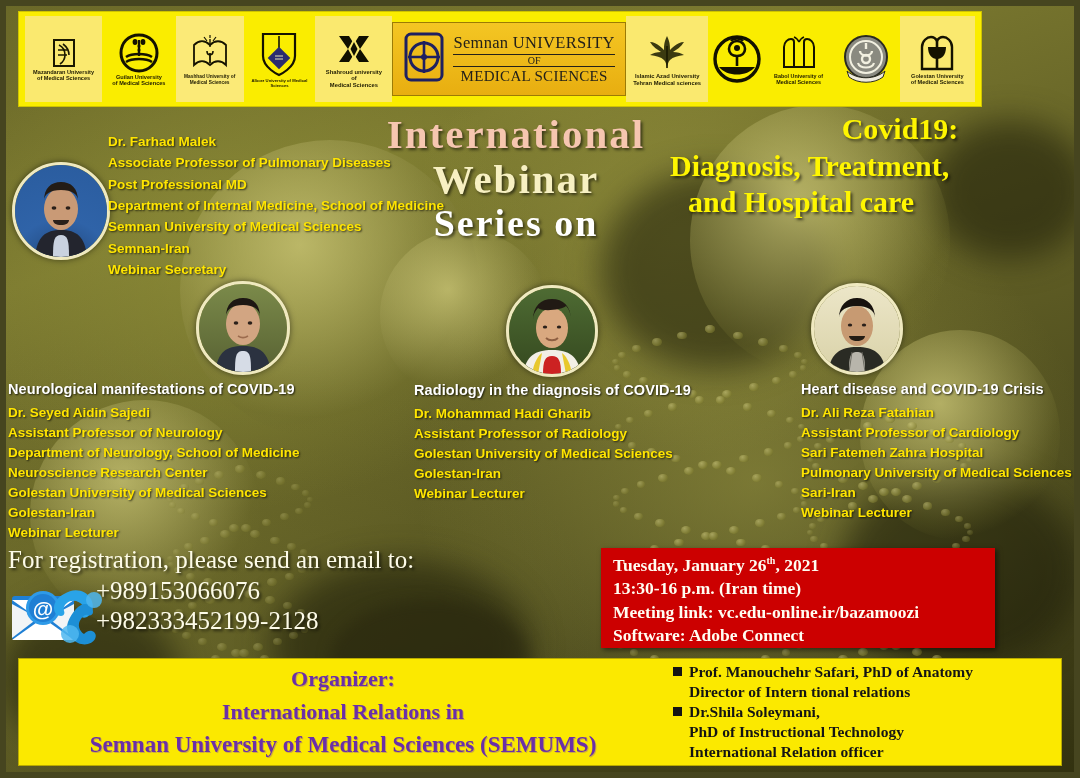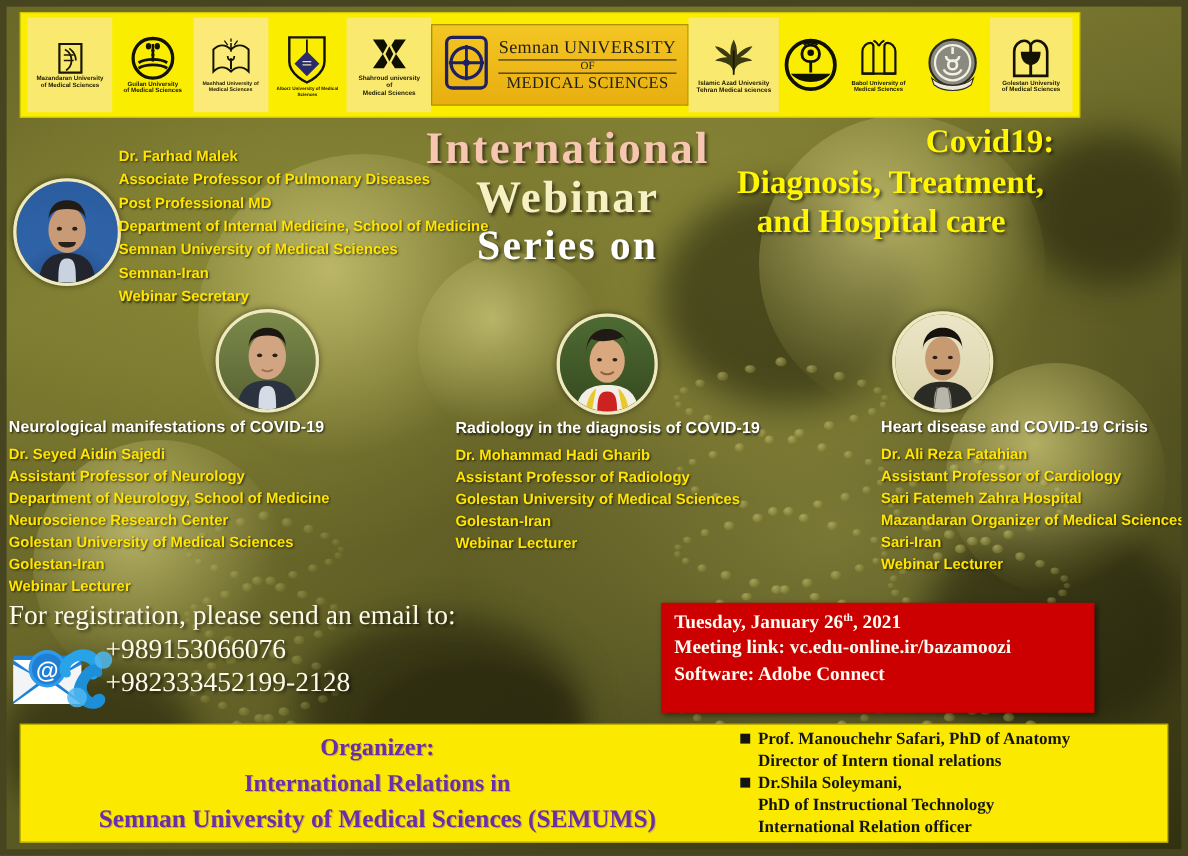--- a/index.html
+++ b/index.html
@@ -661,21 +661,21 @@
         <ellipse cx="50" cy="39" rx="2.2" ry="1.6" fill="#2a201a"></ellipse>
       </svg>
     </div>
   </div>
 
   <div class="blk" style="left:801px;top:381px;">
     <div class="hd">Heart disease and COVID-19 Crisis</div>
     <div class="ln">Dr. Ali Reza Fatahian</div>
     <div class="ln">Assistant Professor of Cardiology</div>
     <div class="ln">Sari Fatemeh Zahra Hospital</div>
-    <div class="ln">Mazandaran Organizer of Medical Sciences</div>
+    <div class="ln">Pulmonary University of Medical Sciences</div>
     <div class="ln">Sari-Iran</div>
     <div class="ln">Webinar Lecturer</div>
   </div>
 
   <div class="reg">
     <div>For registration, please send an email to:</div>
     <div class="indent">+989153066076</div>
     <div class="indent">+982333452199-2128</div>
   </div>
 
@@ -695,20 +695,21 @@
       <path d="M60 44c-3 8 1 17 10 21 7 3 14 1 17-4 2-4 0-7-3-8-3-1-6 1-8 3-5-3-7-10-3-15 2-3 4-5 7-4 2 1 5 0 5-3 0-5-3-8-8-8-6 0-13 8-17 18z" fill="#1d8fd6"></path>
       <circle cx="86" cy="22" r="8" fill="#4fb7f0" opacity=".85"></circle>
       <circle cx="62" cy="56" r="9" fill="#4fb7f0" opacity=".85"></circle>
     </svg>
   </div>
 
   <div class="redbox">
     <div class="ln">
       <span>Tuesday, January 26</span><sup>th</sup><span>, 2021</span>
     </div>
+    <div class="ln">13:30-16 p.m. (Iran time)</div>
     <div class="ln">Meeting link: vc.edu-online.ir/bazamoozi</div>
     <div class="ln">Software: Adobe Connect</div>
   </div>
 
   <div class="bottombar">
     <div class="org">
       <div class="o1">Organizer:</div>
       <div class="o2">International Relations in</div>
       <div class="o3">Semnan University of Medical Sciences (SEMUMS)</div>
     </div>

